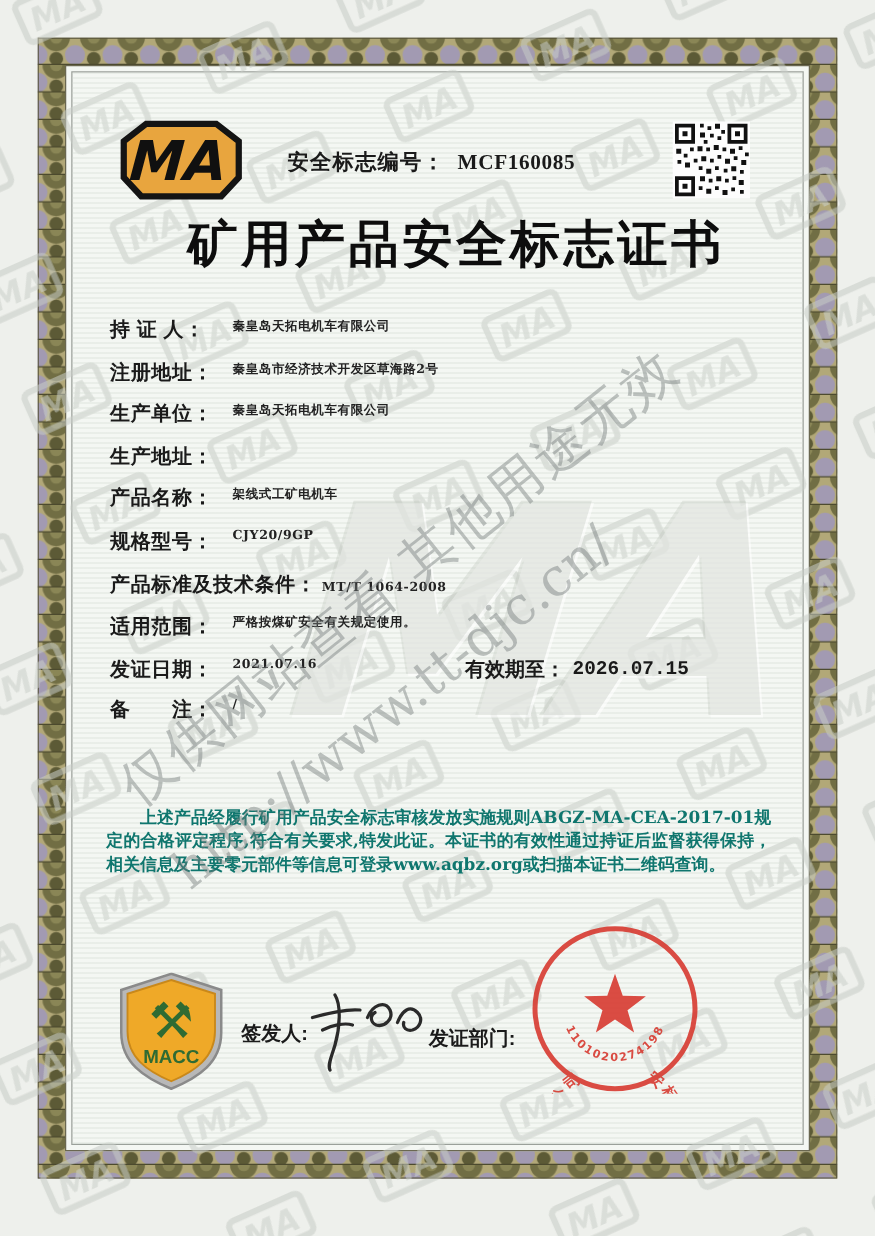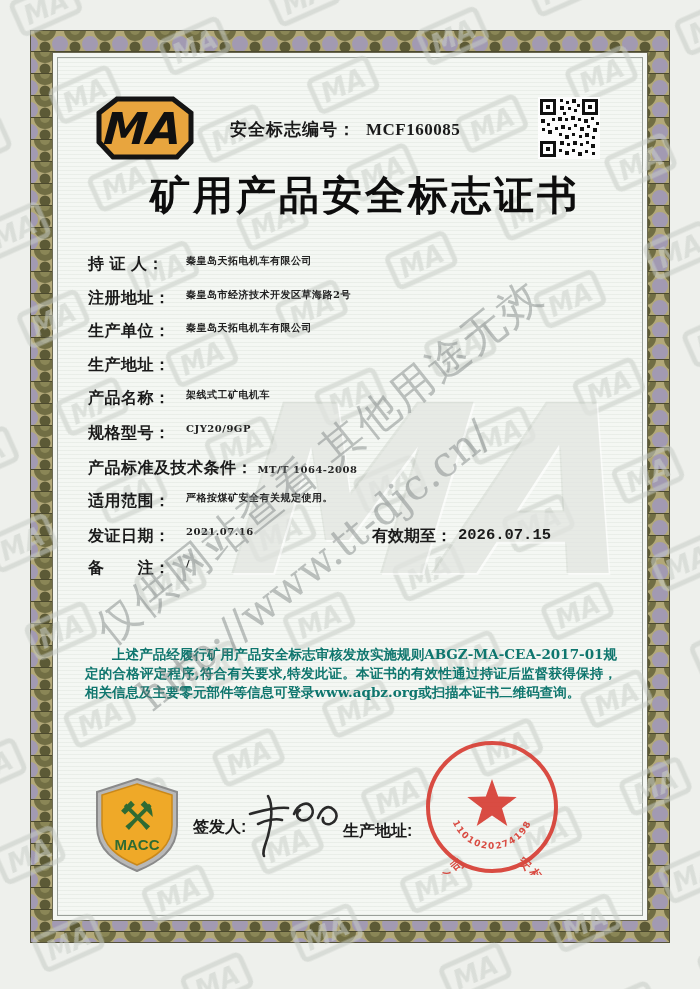--- a/index.html
+++ b/index.html
@@ -241,21 +241,21 @@
 <svg id="signature" class="content" width="100" height="74" viewBox="0 0 100 74">
   <g fill="none" stroke="#2a2a2a" stroke-width="2.6" stroke-linecap="round">
     <path d="M4 30 C 18 26, 32 23, 42 24"></path>
     <path d="M22 12 C 27 20, 26 38, 22 52 C 19 62, 16 68, 18 72"></path>
     <path d="M12 40 C 20 36, 30 34, 36 36"></path>
     <path d="M48 30 C 52 20, 62 16, 66 24 C 69 31, 62 38, 55 36 C 50 34, 50 28, 54 26"></path>
     <path d="M72 34 C 76 24, 82 20, 88 26 C 93 31, 90 38, 84 40 C 79 41, 76 38, 77 34"></path>
   </g>
 </svg>
 
-<div id="dept-label" class="content">生产地址:</div>
+<div id="dept-label" class="content">发证部门:</div>
 
 <svg id="seal" class="content" width="136" height="136" viewBox="0 0 136 136">
   <defs>
     <path id="sealTop" d="M 68 118 A 50 50 0 1 1 67.9 118"></path>
     <path id="sealBottom" d="M 26 68 A 42 42 0 0 0 110 68"></path>
   </defs>
   <g opacity="0.88">
     <circle cx="68" cy="68" r="64" fill="none" stroke="#d6352b" stroke-width="4"></circle>
     <polygon points="68,40 74.2,57.5 92.7,58 78,69.2 83.3,87 68,76.5 52.7,87 58,69.2 43.3,58 61.8,57.5" fill="#d6352b"></polygon>
     <text font-family="DejaVu Serif, serif" font-size="12.5" font-weight="bold" fill="#d6352b" letter-spacing="2">

